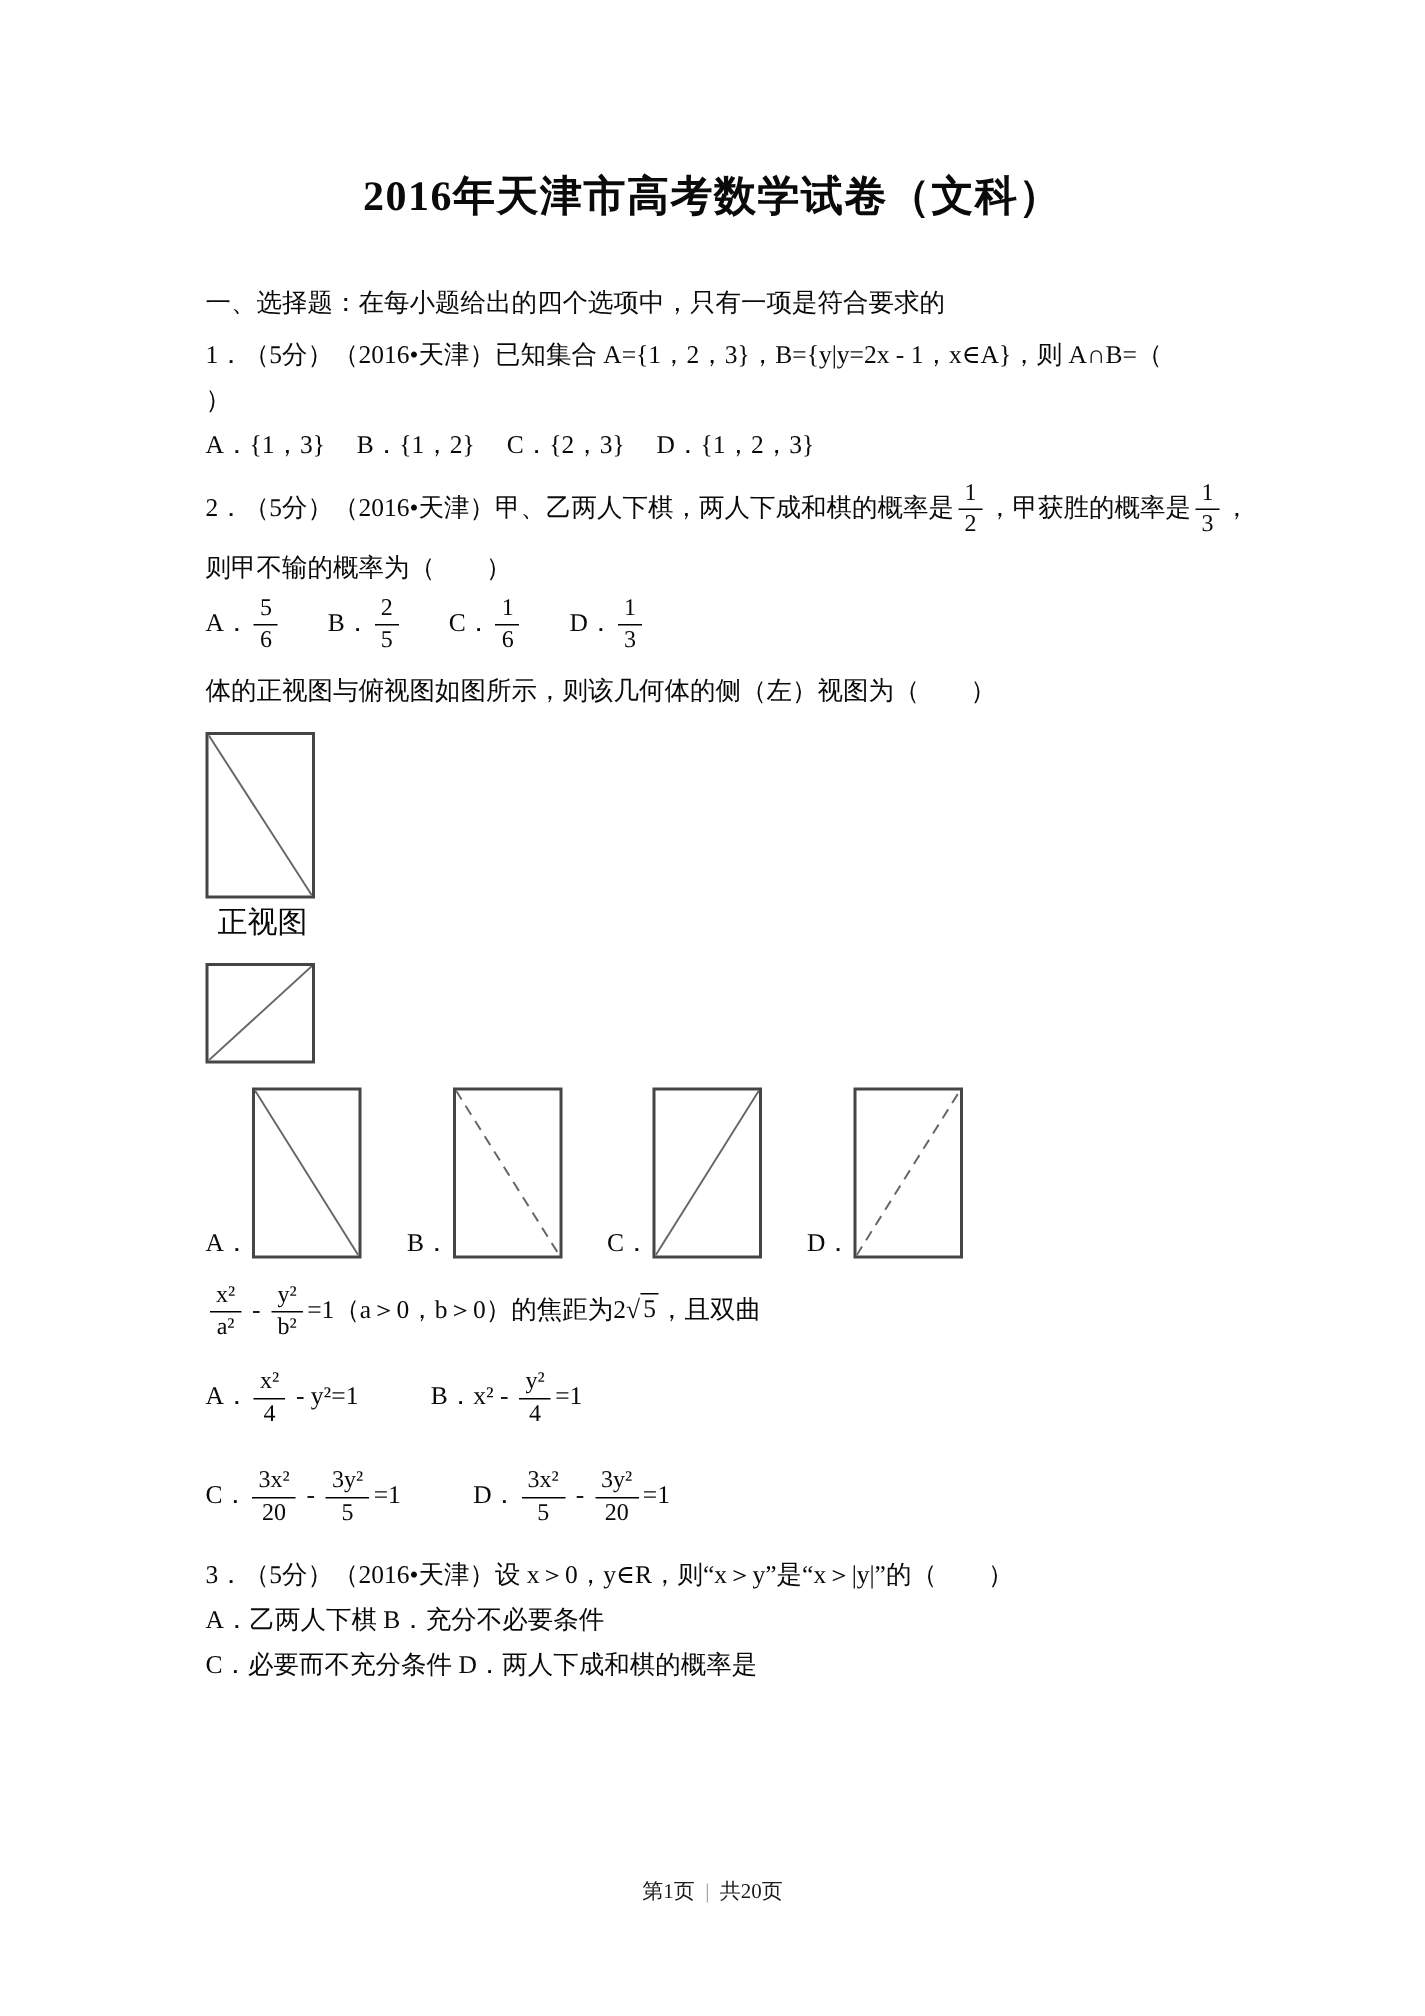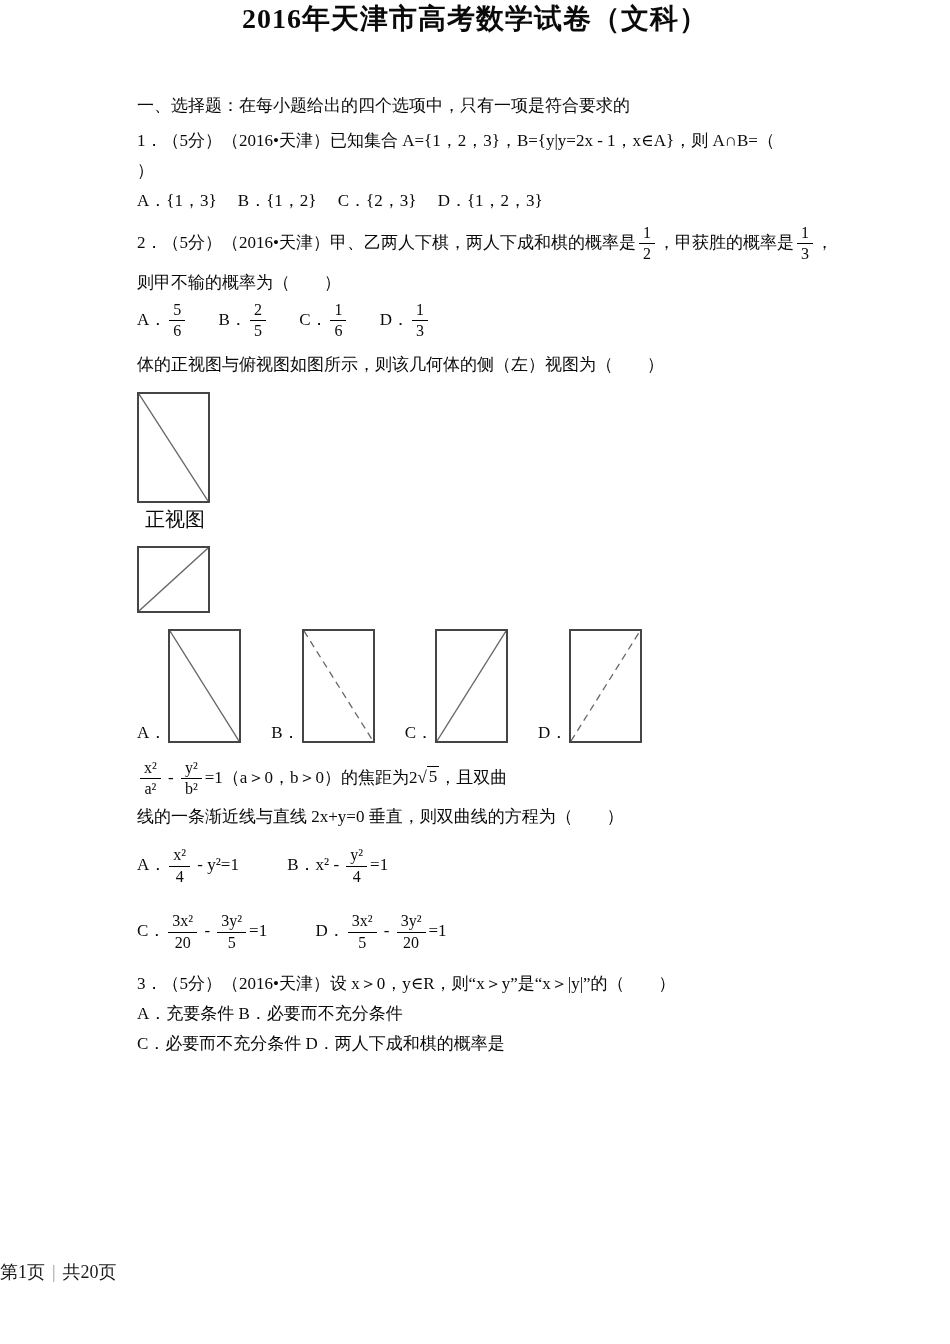--- a/index.html
+++ b/index.html
@@ -9,28 +9,29 @@
     width: 950px;
     height: 1344px;
     margin: 0 auto;
     background: #ffffff;
     overflow: hidden;
     font-family: "Liberation Serif", "DejaVu Serif", serif;
     color: #0a0a0a;
   }
   .title {
     margin: 0;
+    padding-top: 112px;
     text-align: center;
     font-size: 28px;
     font-weight: 700;
     letter-spacing: 1px;
   }
   .content {
     width: 676px;
-    margin: 16px auto;
+    margin: 0 auto;
     padding-top: 38px;
     font-size: 17px;
   }
   .line { margin: 0 0 3px 0; line-height: 27px; white-space: nowrap; }
   .question { margin-top: 8px; }
   .mathline { line-height: 27px; }
 
   
   .frac {
     display: inline-block;
@@ -62,22 +63,23 @@
   .fig-opt-label { margin-right: 2px; line-height: 20px; }
   .fig-opt { width: 73px; height: 114px; }
 
   .q4-row1 { margin-top: 14px; }
   .q4-row2 { margin-top: 22px; }
   .q5 { margin-top: 16px; }
 
   .footer {
     position: absolute;
     left: 0; right: 0;
-    bottom: 60px;
-    font-size: 18px;
+    bottom: 74px;
+    text-align: center;
+    font-size: 14px;
     color: #1a1a1a;
   }
   .footer .sep { margin: 0 7px; color: #9a9a9a; }
 </style>
 </head>
 <body>
 
 <div class="page">
 
   <h1 class="title">2016年天津市高考数学试卷（文科）</h1>
@@ -158,36 +160,35 @@
               </svg>
             </div>
         </div>
       </div>
     </div>
 
     <div class="question">
       <p class="line mathline q4-row1">
         <span class="frac"><span class="num">x²</span><span class="den">a²</span></span><span> - </span><span class="frac"><span class="num">y²</span><span class="den">b²</span></span><span>=1（a＞0，b＞0）的焦距为2</span><span class="sqrt"><span>√</span><span class="rad">5</span></span><span>，且双曲</span>
       </p>
-      <p class="line">线的一条渐近线与直线 2x+y=0 垂直，则双曲线的方程为（　　）</p>
 
       <p class="line mathline q4-row1">
         <span class="opt opt-wide"><span>A．</span><span class="frac"><span class="num">x²</span><span class="den">4</span></span><span> - y²=1</span></span>
         <span class="opt opt-wide"><span>B．</span><span>x² - </span><span class="frac"><span class="num">y²</span><span class="den">4</span></span><span>=1</span></span>
       </p>
 
       <p class="line mathline q4-row2">
         <span class="opt opt-wide"><span>C．</span><span class="frac"><span class="num">3x²</span><span class="den">20</span></span><span> - </span><span class="frac"><span class="num">3y²</span><span class="den">5</span></span><span>=1</span></span>
         <span class="opt opt-wide"><span>D．</span><span class="frac"><span class="num">3x²</span><span class="den">5</span></span><span> - </span><span class="frac"><span class="num">3y²</span><span class="den">20</span></span><span>=1</span></span>
       </p>
     </div>
 
     <div class="question q5">
       <p class="line">3．（5分）（2016•天津）设 x＞0，y∈R，则“x＞y”是“x＞|y|”的（　　）</p>
-      <p class="line">A．充要条件 B．必要而不充分条件</p>
+      <p class="line">A．乙两人下棋 B．充分不必要条件</p>
       <p class="line">C．必要而不充分条件 D．两人下成和棋的概率是</p>
     </div>
 
   </div>
 
   <div class="footer">
     <span>第1页</span><span class="sep">|</span><span>共20页</span>
   </div>
 
 </div>

